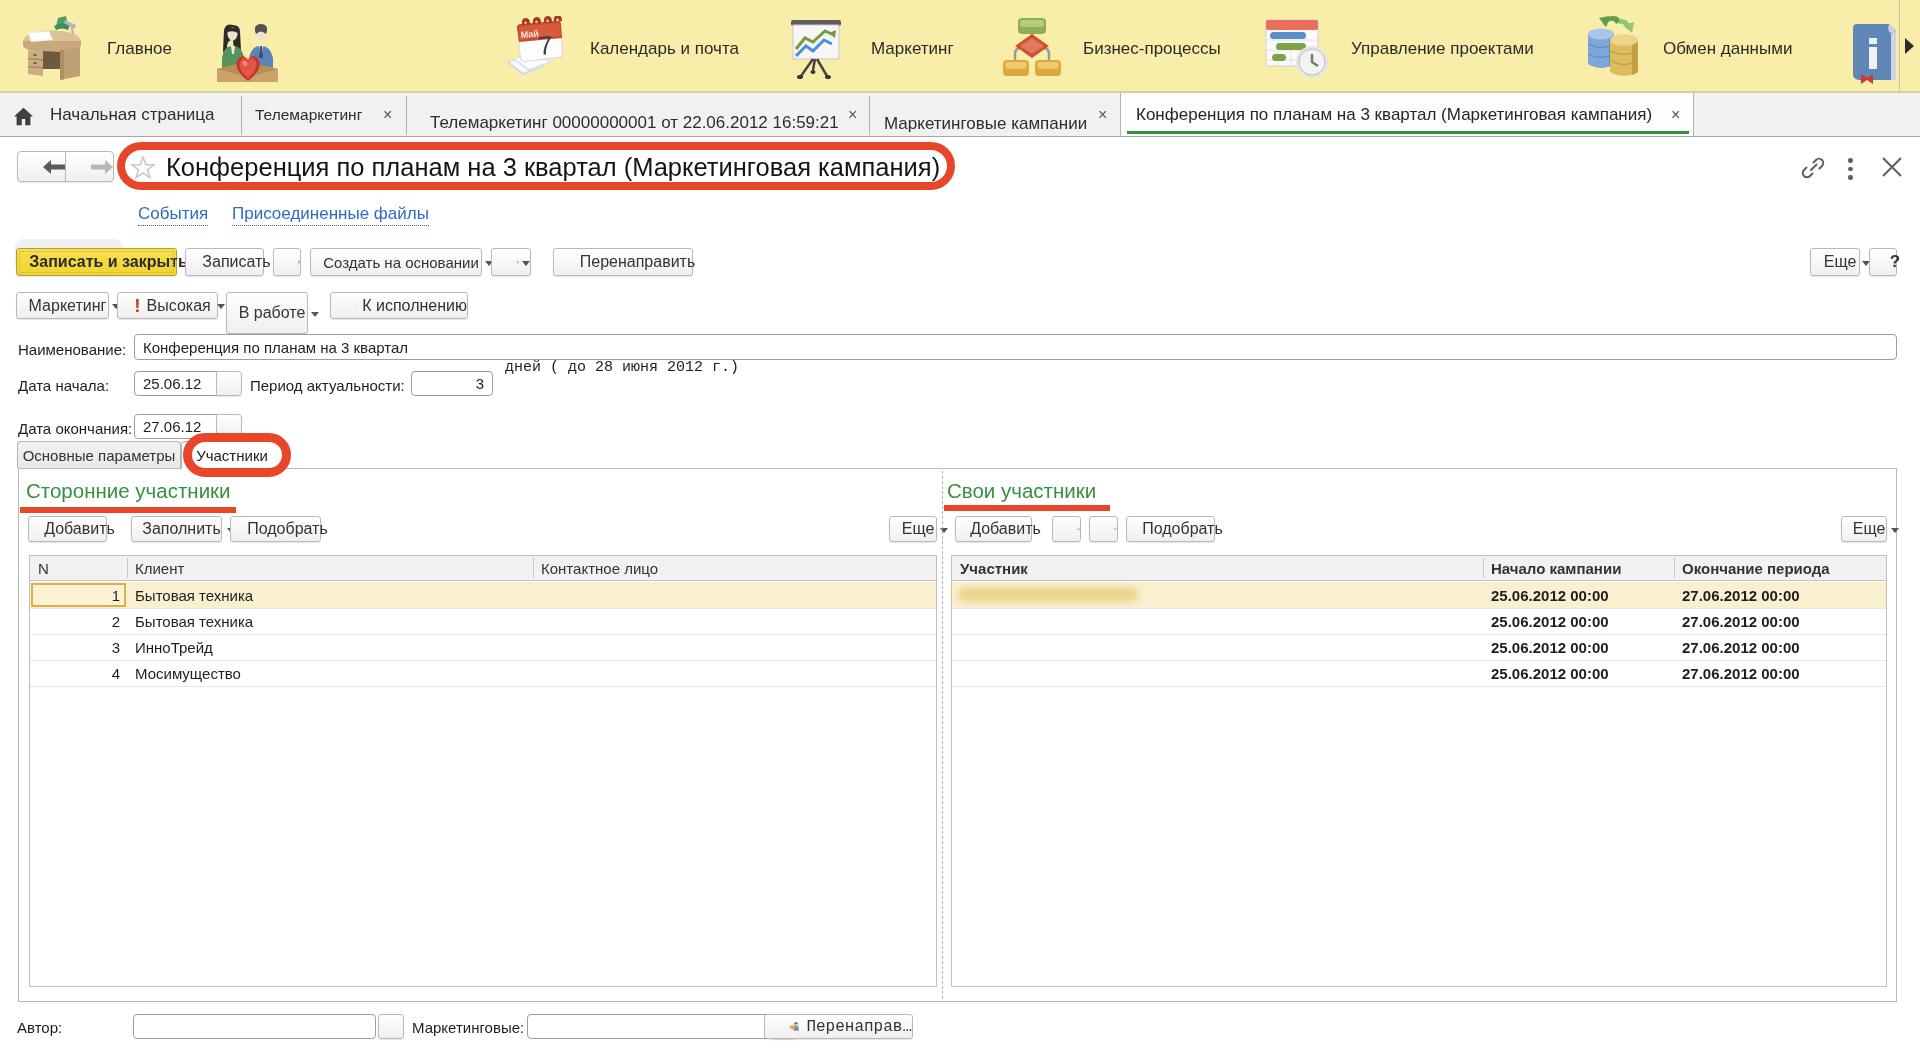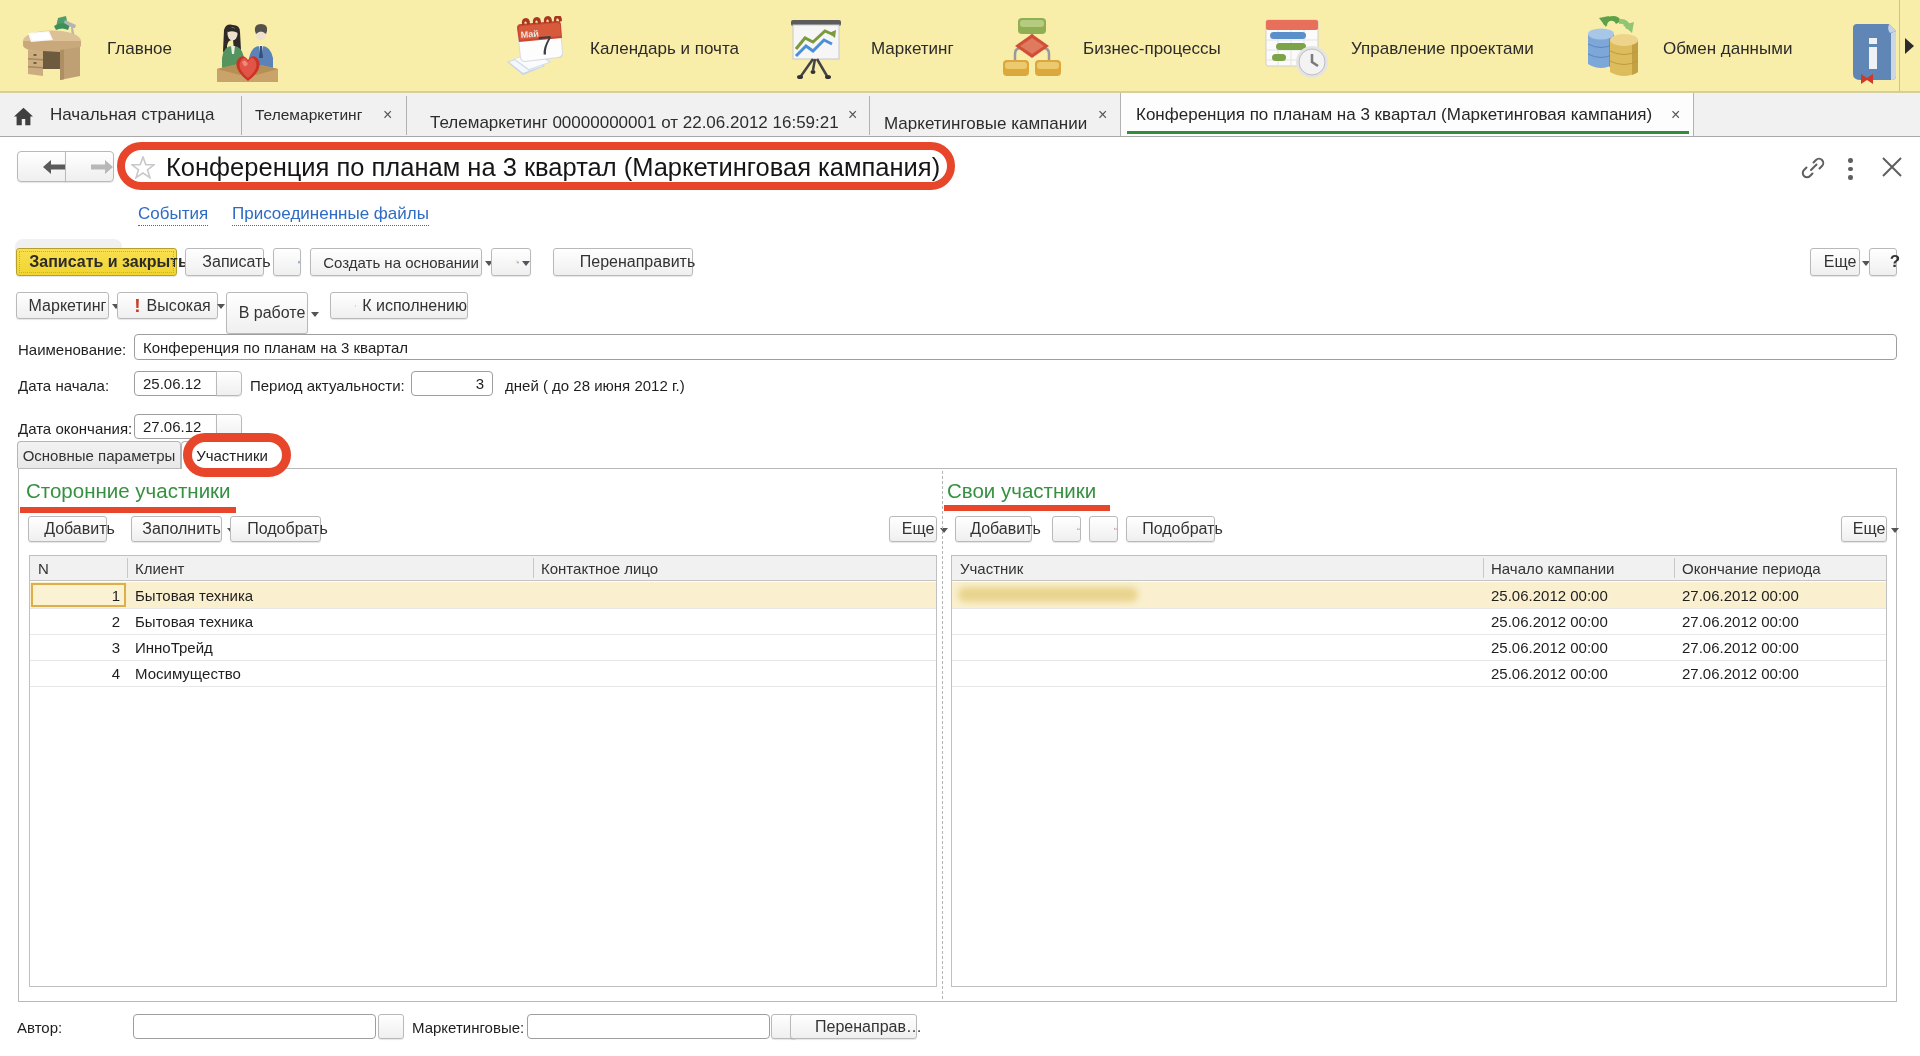--- a/index.html
+++ b/index.html
@@ -295,21 +295,21 @@
         <rect x="6" y="7.5" width="2" height="1.5"></rect>
         <rect x="9" y="7.5" width="2" height="1.5"></rect>
         <rect x="3" y="10" width="2" height="1.5"></rect>
         <rect x="6" y="10" width="2" height="1.5"></rect>
         <rect x="9" y="10" width="2" height="1.5"></rect>
       </g>
     </svg>
 </div>
 <div class="lbl" style="left:250px;top:377px;">Период актуальности:</div>
 <div class="inp" style="left:411px;top:371px;width:82px;height:25px;padding:3px 8px;line-height:18px;text-align:right;">3</div>
-<div class="lbl" style="left:505px;top:377px;">дней ( до 28 июня 2012 г.)</div>
+<div class="lbl" style="left:505px;top:359px;font-family:Liberation Mono, monospace;">дней ( до 28 июня 2012 г.)</div>
 
 <div class="lbl" style="left:18px;top:420px;">Дата окончания:</div>
 <div class="inp" style="left:134px;top:414px;width:83px;height:25px;padding:3px 8px;line-height:18px;border-radius:4px 0 0 4px;">27.06.12</div>
 <div class="btn" style="left:216px;top:414px;width:24px;height:25px;border-radius:0 4px 4px 0;">
   <svg width="14" height="14" viewBox="0 0 14 14">
       <rect x="1" y="2" width="12" height="11" rx="1.5" fill="#fff" stroke="#555" stroke-width="1.4"></rect>
       <rect x="1" y="2" width="12" height="4" fill="#555"></rect>
       <path d="M3.5 0.8 L3.5 3 M10.5 0.8 L10.5 3" stroke="#555" stroke-width="1.6"></path>
       <g fill="#777">
         <rect x="3" y="7.5" width="2" height="1.5"></rect>
@@ -371,21 +371,21 @@
   <div class="btn" style="left:1070px;top:47px;width:29px;height:26px;">
     <svg width="18" height="18" viewBox="0 0 18 18">
       <text x="0" y="8" font-size="9" font-weight="bold" fill="#c05045" font-family="Liberation Sans">Я</text>
       <text x="0" y="17" font-size="9" font-weight="bold" fill="#5c88c5" font-family="Liberation Sans">А</text>
       <path d="M13 2 L13 13 M10 11 L13 15 L16 11" stroke="#555" stroke-width="1.8" fill="none"></path>
     </svg>
   </div>
   <div class="btn" style="left:1107px;top:47px;width:89px;height:26px;">Подобрать</div>
   <div class="btn" style="left:1822px;top:47px;width:46px;height:26px;">Еще<span class="caret"></span></div>
 
-  <div class="abs" style="left:932px;top:86px;width:936px;height:432px;border:1px solid #c0c0c0;background:#fff;">
+  <div class="abs" style="left:932px;top:86px;width:936px;height:432px;border:1px solid #c0c0c0;background:#fff;font-weight:bold;">
     <div class="abs" style="left:0;top:0;width:100%;height:25px;background:#f1f1f1;border-bottom:1px solid #c4c4c4;">
       <div class="hdr-cell" style="left:0;width:531px;">Участник</div>
       <div class="abs" style="left:531px;top:2px;bottom:2px;width:1px;background:#c8c8c8;"></div>
       <div class="hdr-cell" style="left:531px;width:191px;">Начало кампании</div>
       <div class="abs" style="left:722px;top:2px;bottom:2px;width:1px;background:#c8c8c8;"></div>
       <div class="hdr-cell" style="left:722px;">Окончание периода</div>
     </div>
     <div class="abs" style="left:0;top:26px;width:100%;height:26px;background:#faf0cf;"></div>
     <div class="abs" style="left:6px;top:31px;width:180px;height:15px;background:#e9d48e;border-radius:7px;filter:blur(3px);"></div>
     <div class="row-line" style="top:52px;"></div>
@@ -416,21 +416,21 @@
     </svg>
 </div>
 <div class="lbl" style="left:412px;top:1019px;">Маркетинговые:</div>
 <div class="inp" style="left:527px;top:1014px;width:243px;height:25px;"></div>
 <div class="btn" style="left:771px;top:1014px;width:24px;height:25px;">
   <svg width="14" height="14" viewBox="0 0 14 14">
       <rect x="1" y="4" width="9" height="9" fill="none" stroke="#555" stroke-width="1.4"></rect>
       <path d="M4 4 L4 1 L13 1 L13 10 L10 10" fill="none" stroke="#555" stroke-width="1.4"></path>
     </svg>
 </div>
-<div class="btn" style="left:790px;top:1014px;width:127px;height:25px;">
+<div class="btn" style="left:764px;top:1014px;width:149px;height:25px;font-family:Liberation Mono, monospace;">
   <svg width="22" height="18" viewBox="0 0 24 20" style="margin-right:6px;">
     <circle cx="15" cy="4" r="3.5" fill="#e8cfa8" stroke="#a8875c"></circle>
     <path d="M11 2 Q13 -1 17 0.5 L19 2.5 L11 4 Z" fill="#b5513a"></path>
     <path d="M9 8 Q15 6 20 9 L21 18 L10 18 Z" fill="#6d94bf"></path>
     <path d="M1 10 L7 6 L7 8 L13 8 L13 13 L7 13 L7 15 Z" fill="#e8b23a" stroke="#b5851f" stroke-width="0.8"></path>
   </svg>
   Перенаправ…
 </div>
 
 </body></html>

